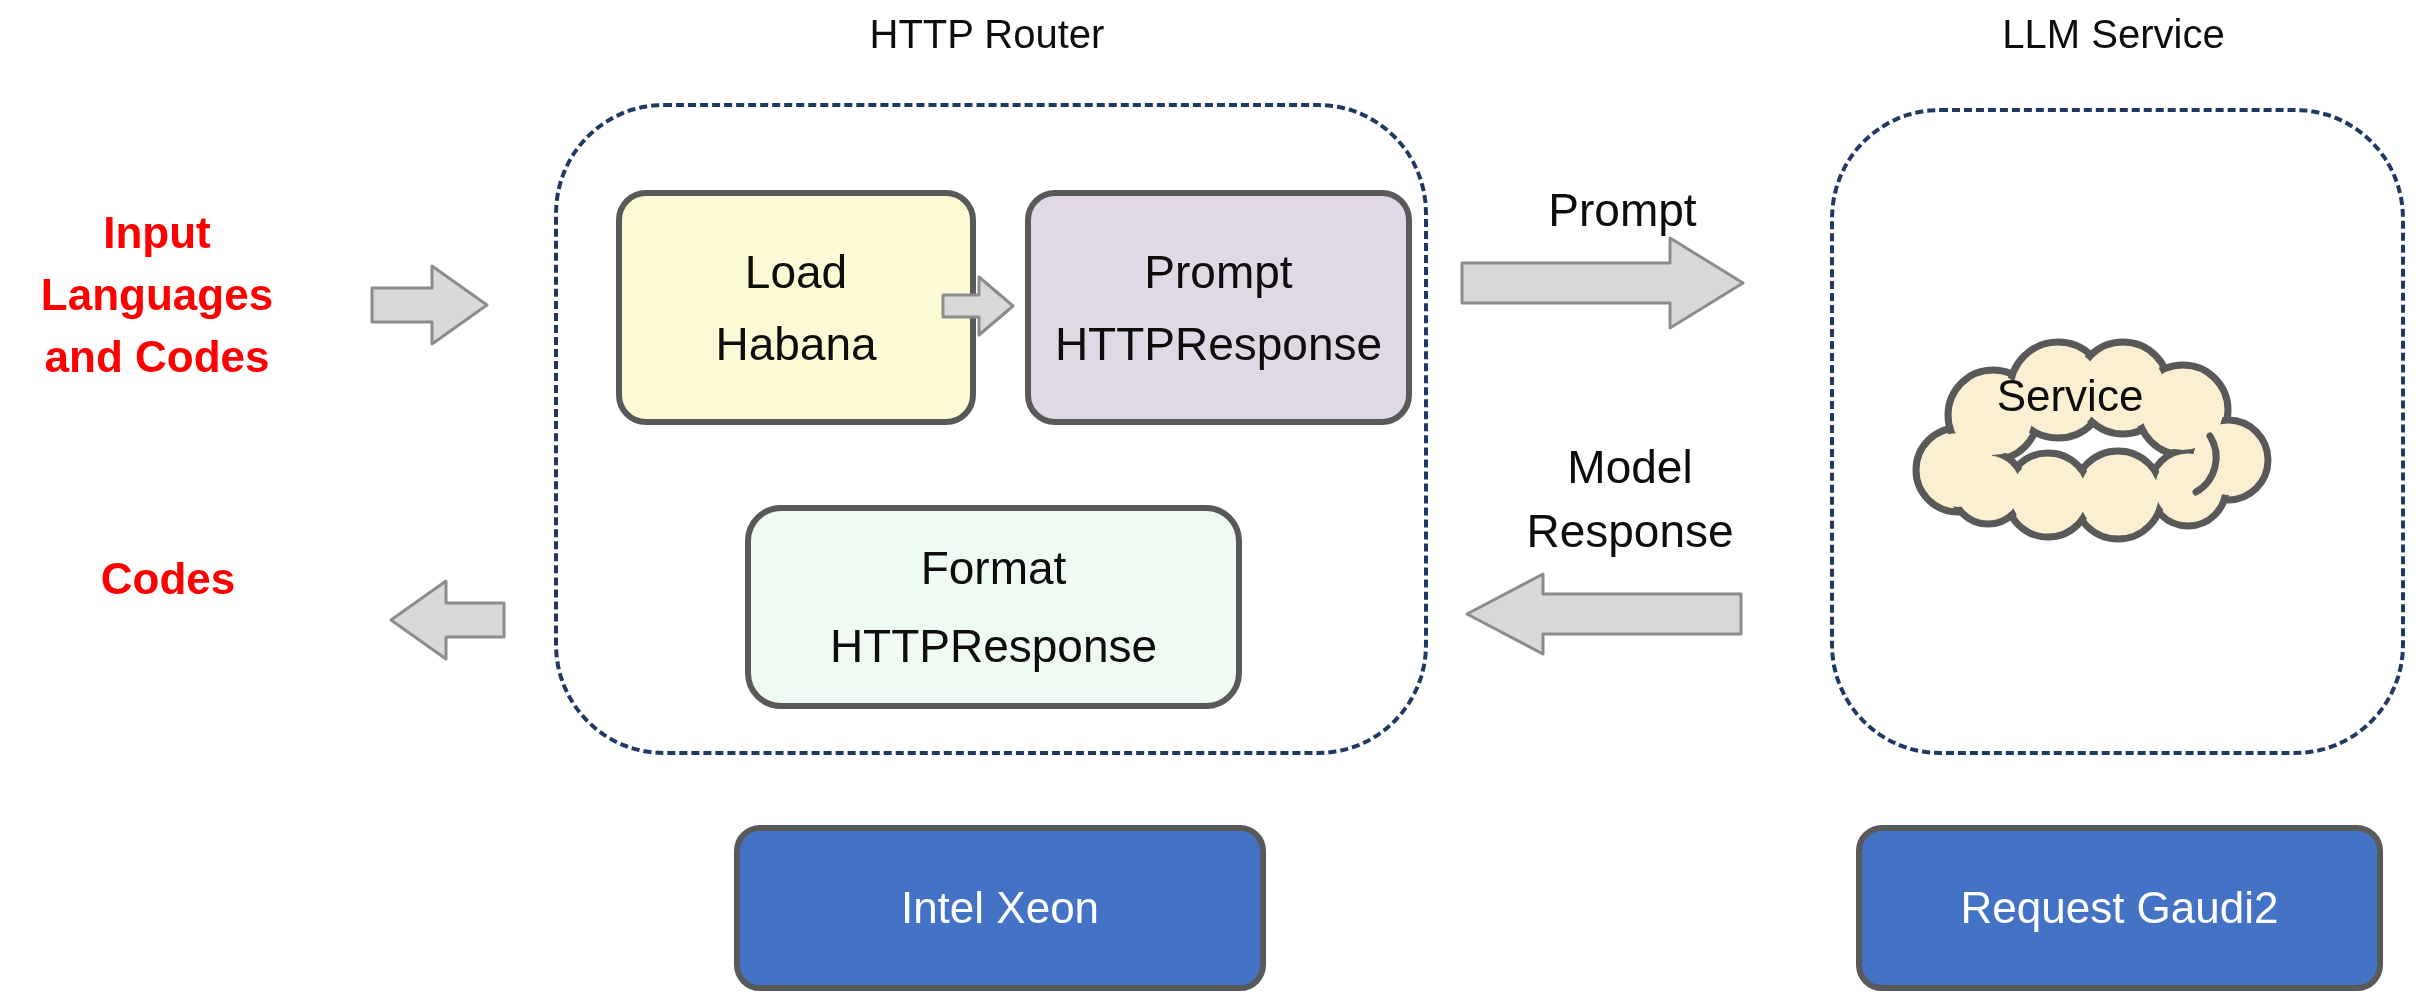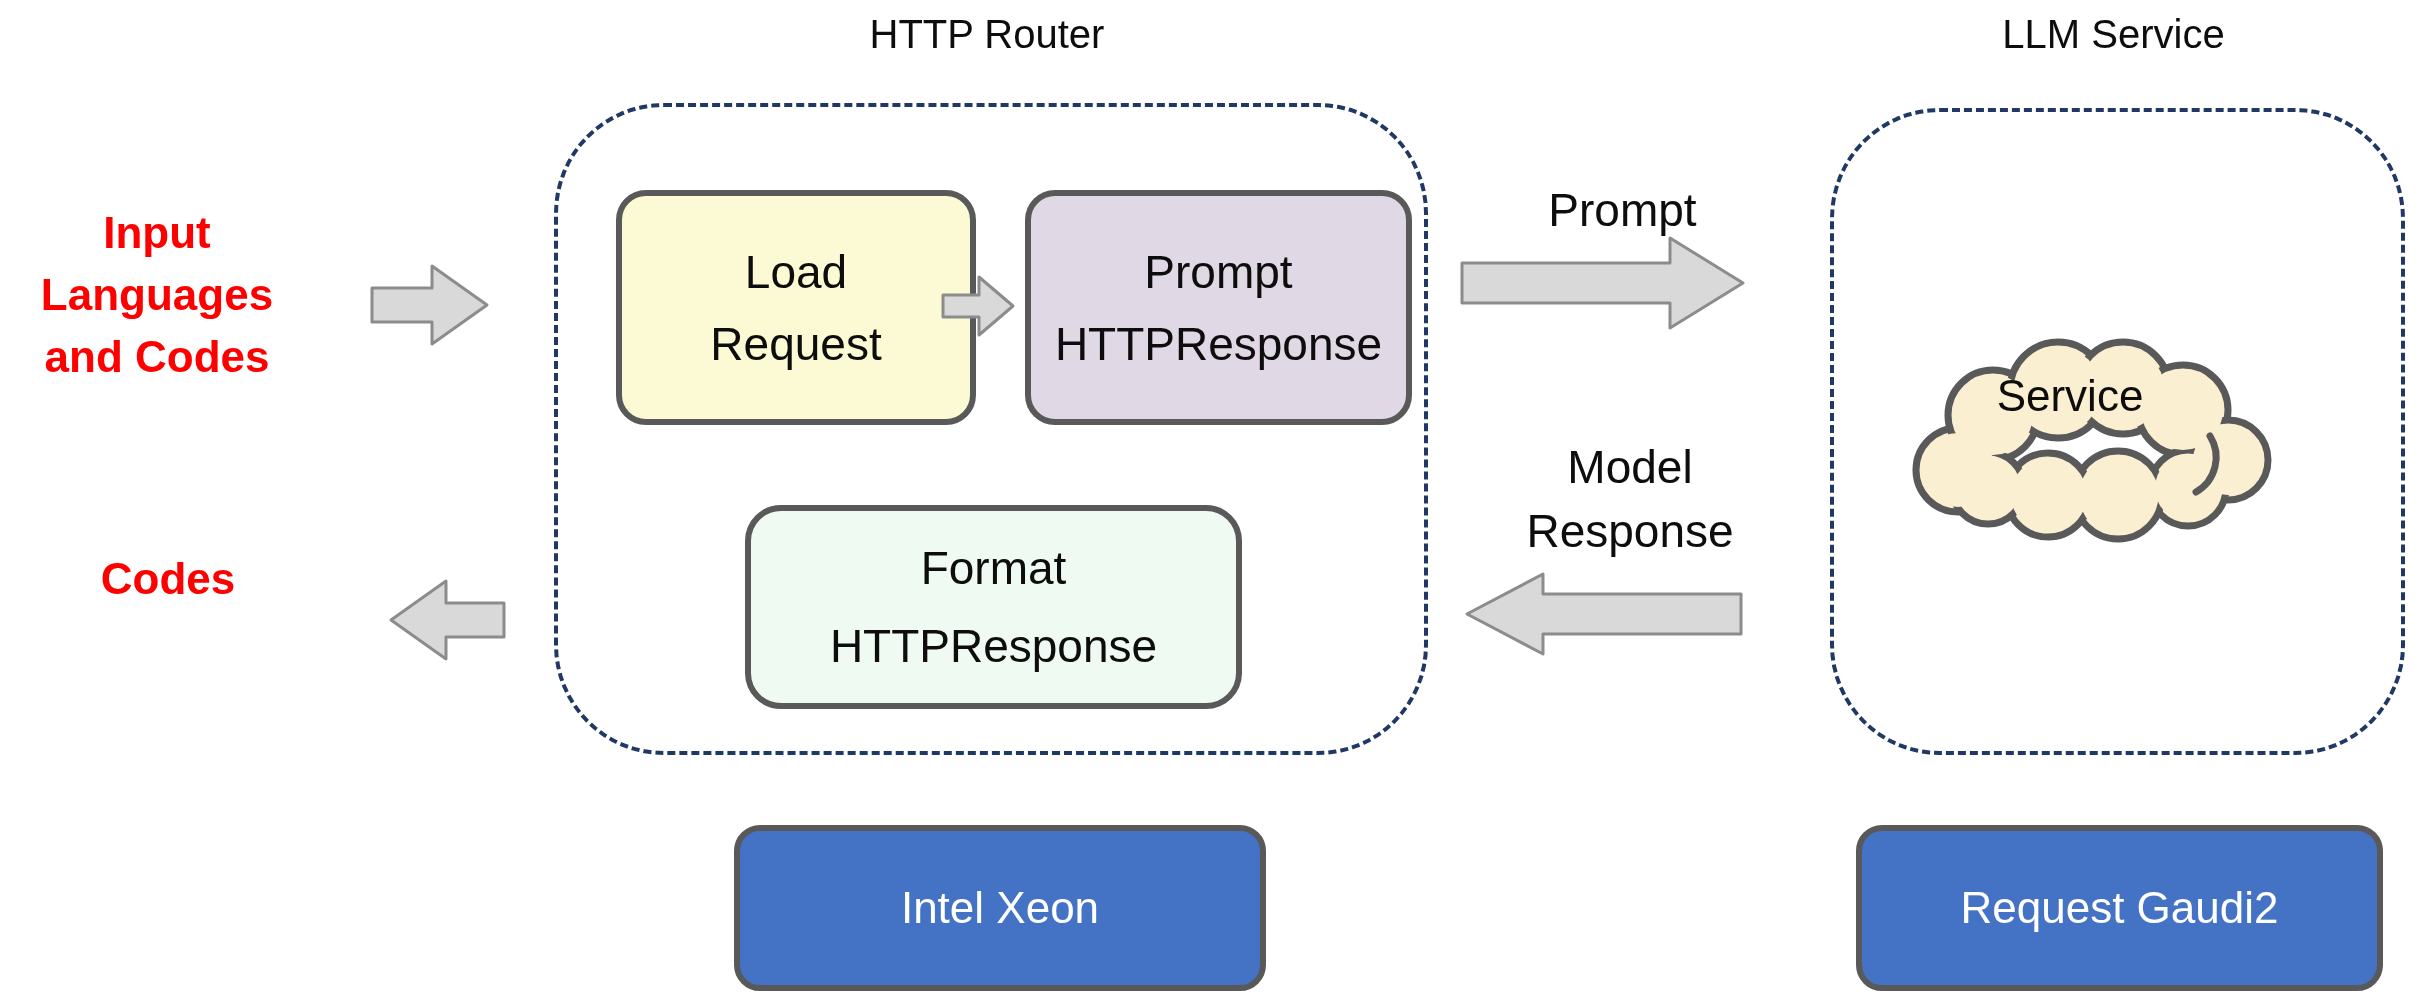--- a/index.html
+++ b/index.html
@@ -55,21 +55,21 @@
     <polygon class="arrow-shape" points="2,28 62,28 62,6 117,45 62,84 62,62 2,62"></polygon>
   </svg>
 
   <svg class="abs" style="left:388px;top:575px;" width="118" height="90" viewBox="0 0 118 90">
     <polygon class="arrow-shape" points="116,28 58,28 58,6 3,45 58,84 58,62 116,62"></polygon>
   </svg>
 
   <div class="abs node center" style="left:582px;top:190px;width:348px;height:223px;background:var(--load_fill,#fbfad4);margin-left:34px;">
     <div class="lines">
       <div>Load</div>
-      <div>Request</div>
+      <div>Habana</div>
     </div>
   </div>
 
   <svg class="abs" style="left:941px;top:273px;" width="75" height="66" viewBox="0 0 75 66">
     <polygon class="arrow-shape" points="2,22 38,22 38,4 72,33 38,62 38,44 2,44"></polygon>
   </svg>
 
   <div class="abs node center" style="left:1025px;top:190px;width:375px;height:223px;background:var(--prompt_fill,#e0d8e4);">
     <div class="lines">
       <div>Prompt</div>

